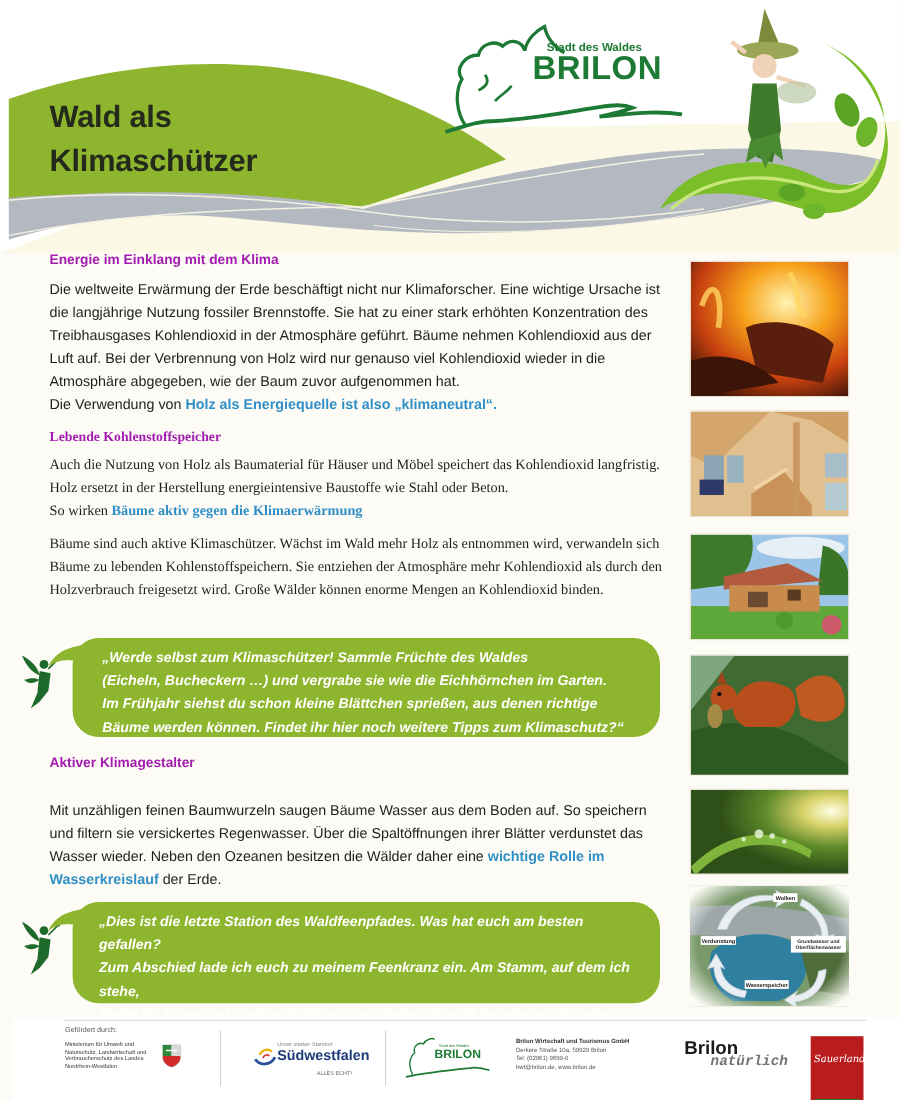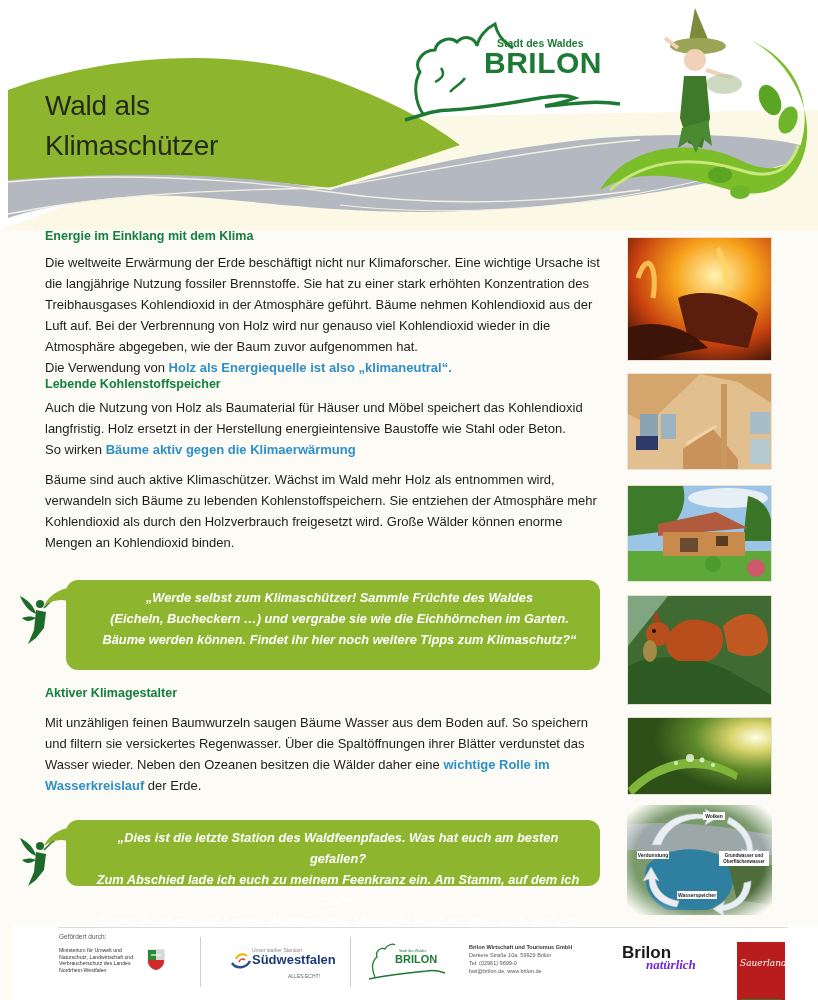--- a/index.html
+++ b/index.html
@@ -11,21 +11,21 @@
     position: relative;
   }
   .page { position: relative; width: 818px; height: 1000px; background: #fdfbf5; }
 
   
   .header { position: absolute; left: 0; top: 0; width: 818px; height: 230px; overflow: hidden; }
   .header svg.bg { position: absolute; left: 0; top: 0; }
   .title {
     position: absolute; left: 45px; top: 86px;
     font-family: "Liberation Sans", sans-serif;
-    font-weight: normal; font-size: 28px; line-height: 40px;
+    font-weight: bold; font-size: 28px; line-height: 40px;
     color: #242a1c; letter-spacing: -0.2px;
   }
   .title span { display: block; }
   .logo-top { position: absolute; left: 395px; top: 22px; width: 230px; height: 100px; }
   .logo-sub {
     position: absolute; left: 497px; top: 37px;
     font-size: 10.5px; color: #1d7a34; font-weight: bold;
   }
   .logo-main {
     position: absolute; left: 484px; top: 46px;
@@ -36,32 +36,31 @@
     font-family: "DejaVu Serif", serif; font-style: italic;
     font-size: 27px; color: #f3f3f3;
     text-shadow: 1px 1px 1px #8b8f98, -1px -1px 0 #ffffff;
     letter-spacing: 0.5px;
   }
   .fairy { position: absolute; left: 640px; top: 8px; width: 110px; height: 150px; }
   .vine { position: absolute; left: 590px; top: 30px; width: 228px; height: 180px; }
 
   
   .content { position: absolute; left: 45px; width: 560px; }
-  .sec-h { font-size: 12.5px; font-weight: bold; color: #15803d; }
+  .sec-h { font-size: 12.5px; font-weight: bold; color: #a21caf; }
   .para { font-size: 13px; line-height: 21px; color: #1e1e1e; }
   .link { color: #2f8fc6; font-weight: bold; }
 
   
   .bubble {
     position: absolute; left: 66px; width: 534px;
-    background: #8db52d; border-radius: 12px;
+    background: #8db52d; border-radius: 24px;
     color: #ffffff; font-style: italic; font-weight: bold;
     font-size: 12.8px; line-height: 21px;
     padding: 7px 14px 9px 27px;
-    text-align: center;
   }
   .bubble-tail {
     position: absolute; left: 44px; width: 36px; height: 24px;
   }
   .fairy-sil { position: absolute; left: 16px; width: 40px; height: 56px; }
 
   
   .photo {
     position: absolute; left: 627px; width: 145px;
     border: 1px solid #e7e1d4; overflow: hidden;
@@ -77,21 +76,21 @@
   .f-div { position: absolute; top: 12px; width: 1px; height: 50px; background: #cfcfcf; }
   .f-sw { position: absolute; left: 218px; top: 22px; }
   .f-sw-small { font-size: 5px; color: #888; position: absolute; left: 22px; top: 0; white-space: nowrap; }
   .f-sw-main { font-size: 13px; color: #1d3a78; position: absolute; left: 22px; top: 5px; font-weight: bold; white-space: nowrap; }
   .f-sw-tag { font-size: 5px; color: #666; position: absolute; left: 58px; top: 26px; white-space: nowrap; }
   .f-brilon-logo { position: absolute; left: 355px; top: 18px; width: 80px; height: 40px; }
   .f-addr { position: absolute; left: 457px; top: 18px; font-size: 5.5px; line-height: 8px; color: #555; }
   .f-addr b { color: #333; }
   .f-bn { position: absolute; left: 608px; top: 18px; width: 80px; height: 40px; }
   .f-bn-1 { position: absolute; left: 2px; top: 0; font-size: 17px; font-weight: bold; color: #1a1a1a; }
-  .f-bn-2 { position: absolute; left: 26px; top: 14px; font-size: 13px; font-style: italic; font-weight: bold; color: #6d28d9; font-family: Liberation Serif, serif; }
+  .f-bn-2 { position: absolute; left: 26px; top: 14px; font-size: 13px; font-style: italic; font-weight: bold; color: #737373; font-family: Liberation Mono, monospace; }
   .f-sauer { position: absolute; left: 725px; top: 17px; width: 48px; height: 64px; background: #b91c1c; }
   .f-sauer-t { position: absolute; left: 3px; top: 16px; font-size: 9px; font-style: italic; color: #fff; font-family: "DejaVu Serif", serif; }
   .f-sauer-b { position: absolute; left: 4px; bottom: 3px; width: 40px; height: 4px; background: #2f7d27; }
 </style>
 </head>
 <body>
 
 <div class="page">
 
   <div class="header">
@@ -145,21 +144,21 @@
   </div>
 
   <div class="content" style="top:229px;">
     <div class="sec-h">Energie im Einklang mit dem Klima</div>
     <p class="para" style="margin-top:9px;">
       <span>Die weltweite Erwärmung der Erde beschäftigt nicht nur Klimaforscher. Eine wichtige Ursache ist die langjährige Nutzung fossiler Brennstoffe. Sie hat zu einer stark erhöhten Konzentration des Treibhausgases Kohlendioxid in der Atmosphäre geführt. Bäume nehmen Kohlendioxid aus der Luft auf. Bei der Verbrennung von Holz wird nur genauso viel Kohlendioxid wieder in die Atmosphäre abgegeben, wie der Baum zuvor aufgenommen hat.</span><br>
       <span>Die Verwendung von </span><span class="link">Holz als Energiequelle ist also „klimaneutral“.</span>
     </p>
   </div>
 
-  <div class="content" style="top:377px;">
+  <div class="content" style="top:390px;font-family:Liberation Serif, serif;">
     <div class="sec-h">Lebende Kohlenstoffspeicher</div>
     <p class="para" style="margin-top:6px;">
       <span>Auch die Nutzung von Holz als Baumaterial für Häuser und Möbel speichert das Kohlendioxid langfristig. Holz ersetzt in der Herstellung energieintensive Baustoffe wie Stahl oder Beton.</span><br>
       <span> So wirken </span><span class="link">Bäume aktiv gegen die Klimaerwärmung</span>
     </p>
     <p class="para" style="margin-top:9px;">Bäume sind auch aktive Klimaschützer. Wächst im Wald mehr Holz als entnommen wird, verwandeln sich Bäume zu lebenden Kohlenstoffspeichern. Sie entziehen der Atmosphäre mehr Kohlendioxid als durch den Holzverbrauch freigesetzt wird. Große Wälder können enorme Mengen an Kohlendioxid binden.</p>
   </div>
 
   <svg class="fairy-sil" style="top:590px;" viewBox="0 0 40 56">
     <path d="M4 6 C 12 10, 18 16, 20 24 C 14 22, 8 16, 4 6 Z" fill="#1e6a2a"></path>
@@ -168,42 +167,43 @@
     <path d="M20 20 L30 22 L28 38 L20 48 L12 54 L18 40 Z" fill="#1e6a2a"></path>
     <path d="M28 18 L36 10" stroke="#1e6a2a" stroke-width="1.5"></path>
     <circle cx="37" cy="9" r="1.5" fill="#1e6a2a"></circle>
   </svg>
   <svg class="bubble-tail" style="top:584px;" viewBox="0 0 36 24">
     <path d="M0 22 C 6 10, 16 4, 36 2 L 36 22 C 24 14, 10 14, 0 22 Z" fill="#8db52d"></path>
   </svg>
   <div class="bubble" style="top:580px; height:90px;">
     <div>„Werde selbst zum Klimaschützer! Sammle Früchte des Waldes</div>
     <div>(Eicheln, Bucheckern …) und vergrabe sie wie die Eichhörnchen im Garten.</div>
+    <div>Im Frühjahr siehst du schon kleine Blättchen sprießen, aus denen richtige</div>
     <div>Bäume werden können. Findet ihr hier noch weitere Tipps zum Klimaschutz?“</div>
   </div>
 
   <div class="content" style="top:686px;">
     <div class="sec-h">Aktiver Klimagestalter</div>
-    <p class="para" style="margin-top:12px;">
+    <p class="para" style="margin-top:26px;">
       <span>Mit unzähligen feinen Baumwurzeln saugen Bäume Wasser aus dem Boden auf. So speichern und filtern sie versickertes Regenwasser. Über die Spaltöffnungen ihrer Blätter verdunstet das Wasser wieder. Neben den Ozeanen besitzen die Wälder daher eine </span><span class="link">wichtige Rolle im Wasserkreislauf</span><span> der Erde.</span>
     </p>
   </div>
 
   <svg class="fairy-sil" style="top:832px;" viewBox="0 0 40 56">
     <path d="M4 6 C 12 10, 18 16, 20 24 C 14 22, 8 16, 4 6 Z" fill="#1e6a2a"></path>
     <path d="M6 28 C 12 26, 16 26, 20 28 C 14 32, 10 32, 6 28 Z" fill="#1e6a2a"></path>
     <circle cx="24" cy="14" r="4" fill="#1e6a2a"></circle>
     <path d="M20 20 L30 22 L28 38 L20 48 L12 54 L18 40 Z" fill="#1e6a2a"></path>
     <path d="M28 18 L36 10" stroke="#1e6a2a" stroke-width="1.5"></path>
     <circle cx="37" cy="9" r="1.5" fill="#1e6a2a"></circle>
   </svg>
   <svg class="bubble-tail" style="top:824px;" viewBox="0 0 36 24">
     <path d="M0 22 C 6 10, 16 4, 36 2 L 36 22 C 24 14, 10 14, 0 22 Z" fill="#8db52d"></path>
   </svg>
-  <div class="bubble" style="top:820px; height:66px; padding-left:24px;">
+  <div class="bubble" style="top:820px; height:92px; padding-left:24px;">
     <div>„Dies ist die letzte Station des Waldfeenpfades. Was hat euch am besten gefallen?</div>
     <div>Zum Abschied lade ich euch zu meinem Feenkranz ein. Am Stamm, auf dem ich stehe,</div>
     <div>findet ihr kluge und lustige Waldsprüche. Vielleicht wollt ihr aber auch einfach nur</div>
     <div>vom Wald träumen…“</div>
   </div>
 
   <div class="photo" style="top:237px; height:124px;">
     <svg width="145" height="124" viewBox="0 0 145 124">
       <defs>
         <radialGradient id="fg" cx="0.6" cy="0.3" r="0.8">

